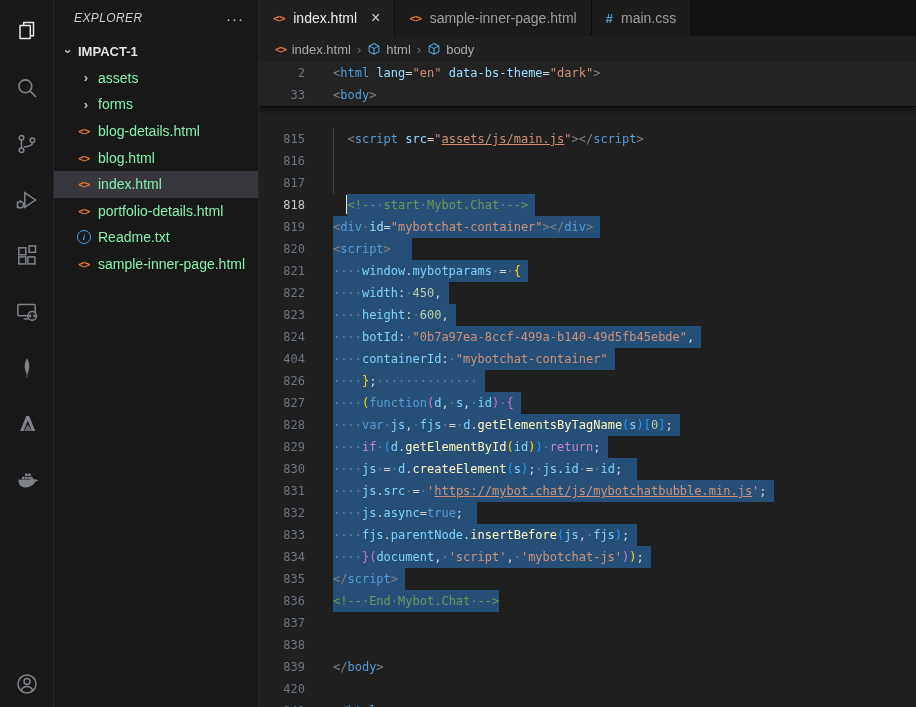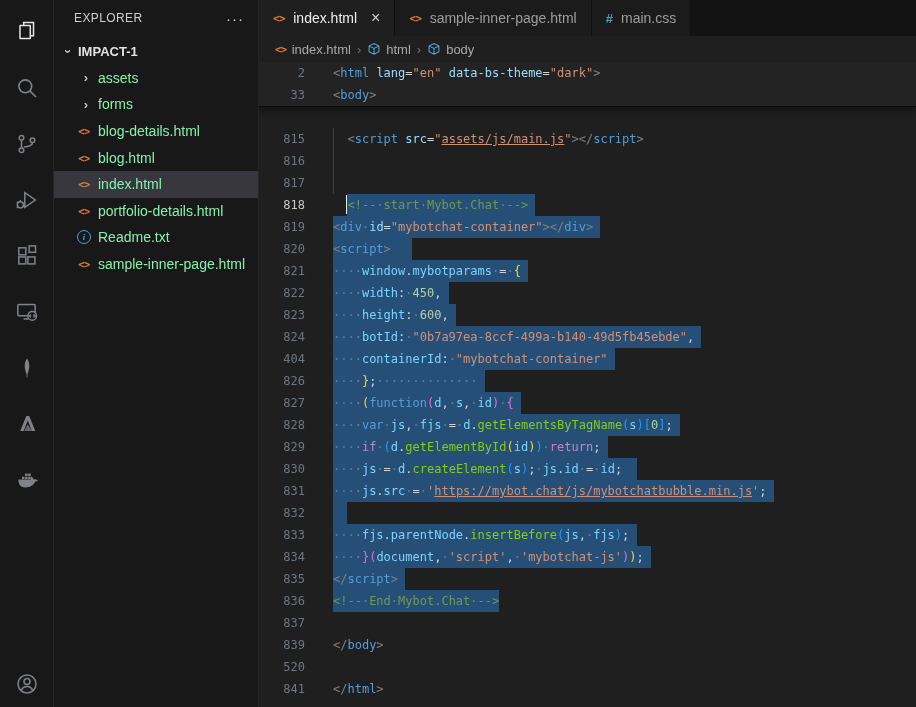--- a/index.html
+++ b/index.html
@@ -11,21 +11,21 @@
         display:flex;flex-direction:column;align-items:center;padding-top:4px;position:relative;}
   .ab-item{width:53px;height:56px;display:flex;align-items:center;justify-content:center;
            color:#7f8389;cursor:pointer;}
   .ab-item.active{color:#e4e4e4;}
   .ab-item svg{width:24px;height:24px;display:block;}
   .ab-bottom{position:absolute;bottom:0;left:0;width:53px;display:flex;flex-direction:column;align-items:center;}
   .ab-bottom .ab-item{height:46px;}
   
   .sidebar{width:204px;flex:none;background:#181818;border-right:1px solid #252526;
            color:#cccccc;overflow:hidden;}
-  .sb-head{height:36px;display:flex;align-items:center;padding:0 14px 0 20px;}
+  .sb-head{height:36px;display:flex;align-items:center;padding:0 14px 0 20px;font-style:italic;}
   .sb-title{font-size:12px;letter-spacing:.4px;color:#cfcfcf;}
   .sb-more{margin-left:auto;font-size:15px;color:#d0d0d0;cursor:pointer;letter-spacing:1px;}
   .tree{margin-top:2px;font-size:14px;}
   .trow{height:26.6px;display:flex;align-items:center;cursor:pointer;white-space:nowrap;}
   .trow.selected{background:#37373d;}
   .trow .lbl{margin-left:4px;color:#86efac;}
   .trow.root .lbl{font-weight:bold;font-size:13px;color:#e2e2e2;margin-left:2px;}
   .chev{display:inline-block;width:16px;text-align:center;color:#c5c5c5;font-size:13px;font-weight:600;}
   .chev.down{transform:rotate(90deg);}
   .ico-slot{width:20px;display:inline-flex;justify-content:center;align-items:center;flex:none;}
@@ -61,21 +61,21 @@
   .gut.act{color:#c9c9c9;}
   .code{position:relative;padding-left:28px;line-height:22px;white-space:pre;}
   .ln.guide .code::before{content:"";position:absolute;left:28px;top:0;height:22px;border-left:1px solid #3f3f46;}
   .sel{display:inline-block;height:22px;line-height:22px;background:#264f78;vertical-align:top;white-space:pre;}
   .sx{display:inline-block;height:22px;vertical-align:top;}
   .ws{color:rgba(228,228,228,.32);}
   .cursor{display:inline-block;width:2px;height:19px;margin:1px -1px 0 -1px;background:#e8e8e8;vertical-align:top;}
   .tk-pun{color:#808080}.tk-tag{color:#569cd6}.tk-attr{color:#9cdcfe}
   .tk-str{color:#ce9178}.tk-strl{color:#ce9178;text-decoration:underline}
   .tk-cmt{color:#6a9955}.tk-num{color:#b5cea8}.tk-kw{color:#569cd6}
-  .tk-ctl{color:#c586c0}.tk-fn{color:#84cc16}.tk-vr{color:#7dd3fc}
+  .tk-ctl{color:#c586c0}.tk-fn{color:#fef9c3}.tk-vr{color:#7dd3fc}
   .tk-op{color:#d4d4d4}.tk-txt{color:#d4d4d4}
   .tk-b1{color:#ffd700}.tk-b2{color:#da70d6}.tk-b3{color:#179fff}
 </style>
 </head>
 <body>
 
 <div id="app">
   <div class="abar" id="abar">
       <div class="ab-item active">
         <svg viewBox="0 0 24 24" fill="none" stroke="currentColor" stroke-width="1.5">
@@ -320,21 +320,21 @@
           <div class="ln">
             <span class="gut">830</span>
             <div class="code"><span class="sel"><span class="tk-txt"><span class="ws">····</span></span><span class="tk-vr">js</span><span class="tk-op"><span class="ws">·</span>=<span class="ws">·</span></span><span class="tk-vr">d</span><span class="tk-op">.</span><span class="tk-fn">createElement</span><span class="tk-b3">(</span><span class="tk-vr">s</span><span class="tk-b3">)</span><span class="tk-op">;<span class="ws">·</span></span><span class="tk-vr">js</span><span class="tk-op">.</span><span class="tk-vr">id</span><span class="tk-op"><span class="ws">·</span>=<span class="ws">·</span></span><span class="tk-vr">id</span><span class="tk-op">;</span></span><span class="sx sel" style="width: 14.4px;"></span></div>
           </div>
           <div class="ln">
             <span class="gut">831</span>
             <div class="code"><span class="sel"><span class="tk-txt"><span class="ws">····</span></span><span class="tk-vr">js</span><span class="tk-op">.</span><span class="tk-vr">src</span><span class="tk-op"><span class="ws">·</span>=<span class="ws">·</span></span><span class="tk-str">'</span><span class="tk-strl">https://mybot.chat/js/mybotchatbubble.min.js</span><span class="tk-str">'</span><span class="tk-op">;</span></span><span class="sx sel" style="width: 7.2px;"></span></div>
           </div>
           <div class="ln">
             <span class="gut">832</span>
-            <div class="code"><span class="sx sel" style="width: 14.4px;"></span></div>
+            <div class="code"><span class="sel"><span class="tk-txt"><span class="ws">····</span></span><span class="tk-vr">js</span><span class="tk-op">.</span><span class="tk-vr">async</span><span class="tk-op">=</span><span class="tk-kw">true</span><span class="tk-op">;</span></span><span class="sx sel" style="width: 14.4px;"></span></div>
           </div>
           <div class="ln">
             <span class="gut">833</span>
             <div class="code"><span class="sel"><span class="tk-txt"><span class="ws">····</span></span><span class="tk-vr">fjs</span><span class="tk-op">.</span><span class="tk-vr">parentNode</span><span class="tk-op">.</span><span class="tk-fn">insertBefore</span><span class="tk-b3">(</span><span class="tk-vr">js</span><span class="tk-op">,<span class="ws">·</span></span><span class="tk-vr">fjs</span><span class="tk-b3">)</span><span class="tk-op">;</span></span><span class="sx sel" style="width: 7.2px;"></span></div>
           </div>
           <div class="ln">
             <span class="gut">834</span>
             <div class="code"><span class="sel"><span class="tk-txt"><span class="ws">····</span></span><span class="tk-b2">}</span><span class="tk-b2">(</span><span class="tk-vr">document</span><span class="tk-op">,<span class="ws">·</span></span><span class="tk-str">'script'</span><span class="tk-op">,<span class="ws">·</span></span><span class="tk-str">'mybotchat-js'</span><span class="tk-b2">)</span><span class="tk-b1">)</span><span class="tk-op">;</span></span><span class="sx sel" style="width: 7.2px;"></span></div>
           </div>
           <div class="ln">
@@ -343,25 +343,29 @@
           </div>
           <div class="ln">
             <span class="gut">836</span>
             <div class="code"><span class="sel"><span class="tk-cmt">&lt;!--<span class="ws">·</span>End<span class="ws">·</span>Mybot.Chat<span class="ws">·</span>--&gt;</span></span></div>
           </div>
           <div class="ln">
             <span class="gut">837</span>
             <div class="code"></div>
           </div>
           <div class="ln">
+            <span class="gut">838</span>
+            <div class="code"></div>
+          </div>
+          <div class="ln">
             <span class="gut">839</span>
             <div class="code"><span class="tk-pun">&lt;/</span><span class="tk-tag">body</span><span class="tk-pun">&gt;</span></div>
           </div>
           <div class="ln">
-            <span class="gut">520</span>
+            <span class="gut">420</span>
             <div class="code"></div>
           </div>
           <div class="ln">
             <span class="gut">841</span>
             <div class="code"><span class="tk-pun">&lt;/</span><span class="tk-tag">html</span><span class="tk-pun">&gt;</span></div>
           </div>
         </div>
     </div>
   </div>
 </div>

